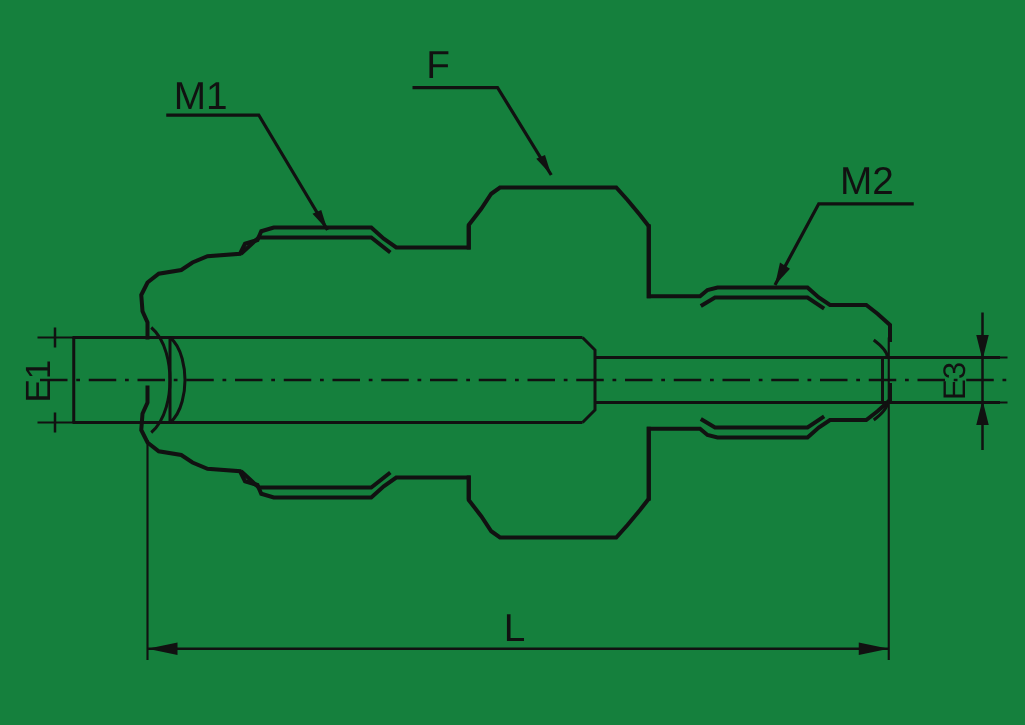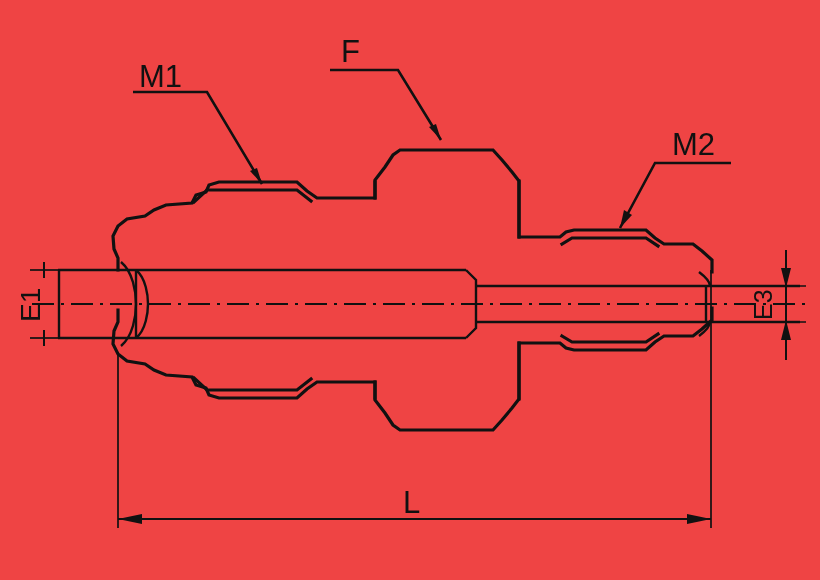--- a/index.html
+++ b/index.html
@@ -8,21 +8,21 @@
     padding: 0;
     background: #ffffff;
   }
   body {
     font-family: "Liberation Sans", sans-serif;
   }
   #drawing-root {
     position: relative;
     width: 820px;
     height: 580px;
-    background: #ef4444;
+    background: #15803d;
     overflow: hidden;
   }
   svg#cad {
     display: block;
     width: 820px;
     height: 580px;
   }
   .outline {
     fill: none;
     stroke: #111111;

